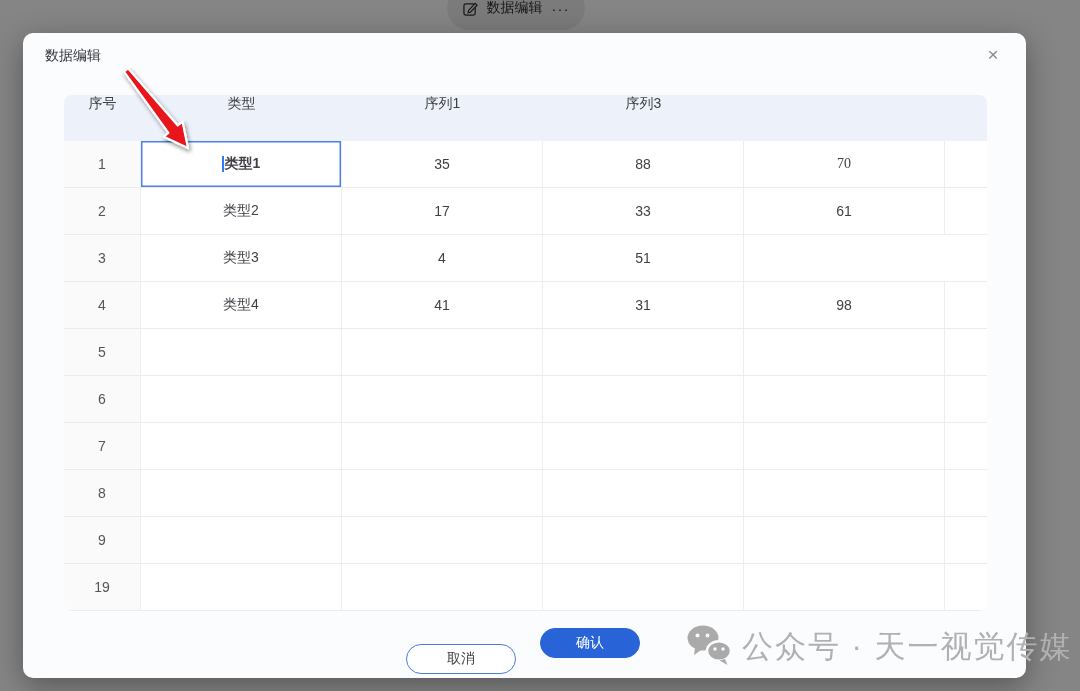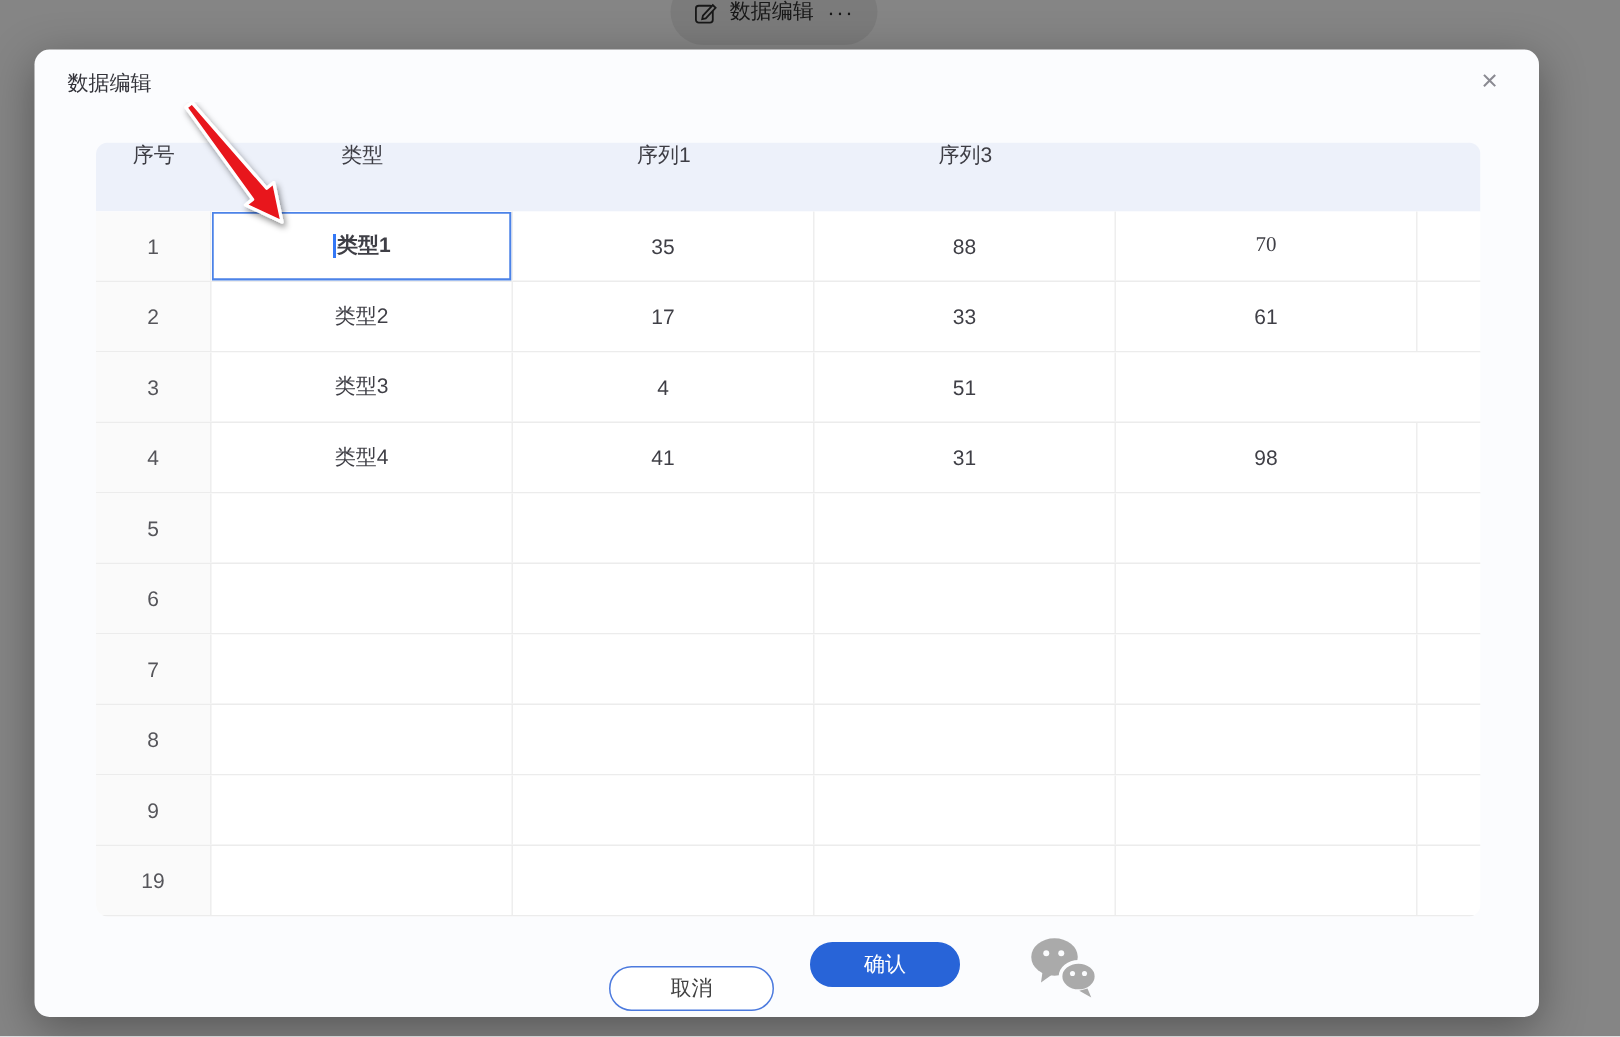--- a/index.html
+++ b/index.html
@@ -218,13 +218,14 @@
         <path d="M9 24 L8 31 L15 26 Z"></path>
         <circle cx="11.5" cy="11.5" r="2" fill="#fbfcfe"></circle>
         <circle cx="21.5" cy="11.5" r="2" fill="#fbfcfe"></circle>
         <ellipse cx="33" cy="27" rx="12" ry="9.8" stroke="#fbfcfe" stroke-width="2.5"></ellipse>
         <path d="M39 35 L41.5 41 L33.5 36.5 Z"></path>
         <circle cx="29" cy="25" r="1.7" fill="#fbfcfe"></circle>
         <circle cx="37" cy="25" r="1.7" fill="#fbfcfe"></circle>
       </g>
     </svg>
   </span>
+  <span class="wm-text">公众号 · 天一视觉传媒</span>
 </div>
 
 </body></html>

